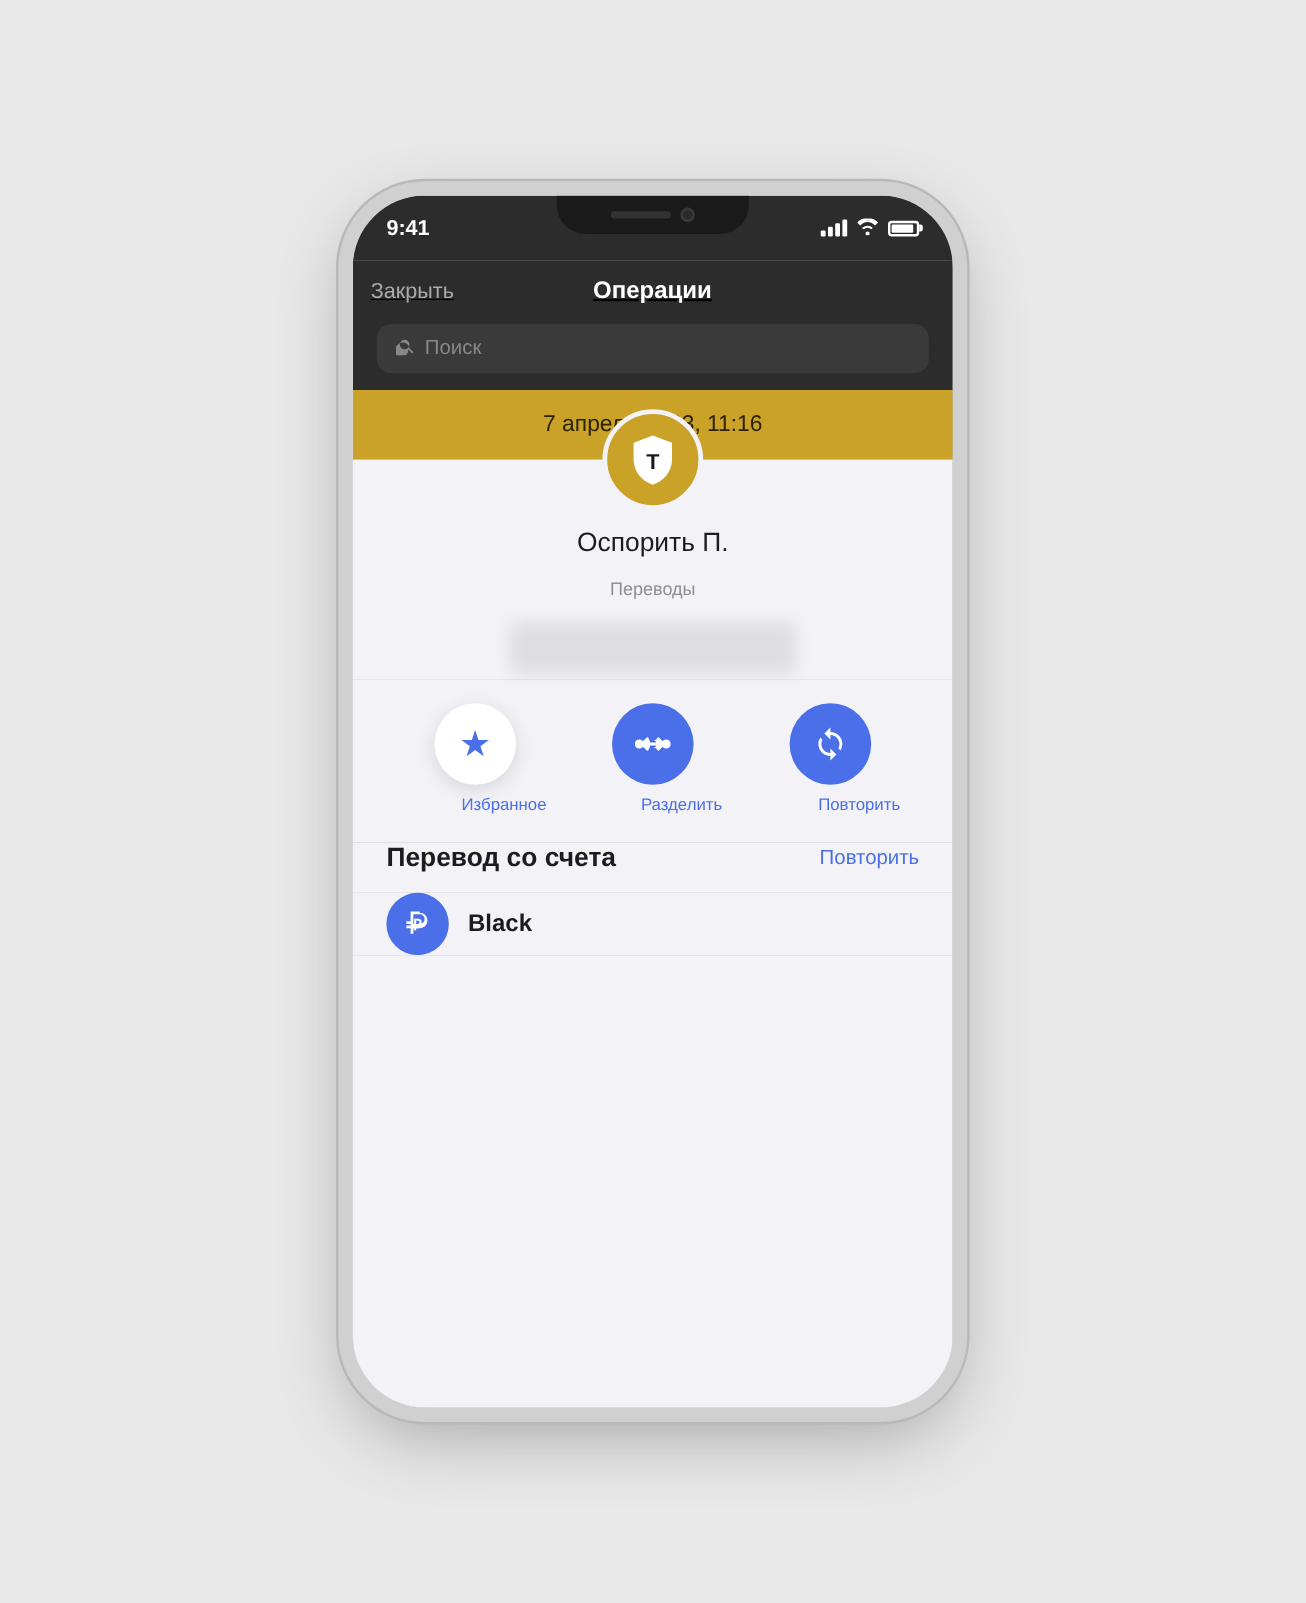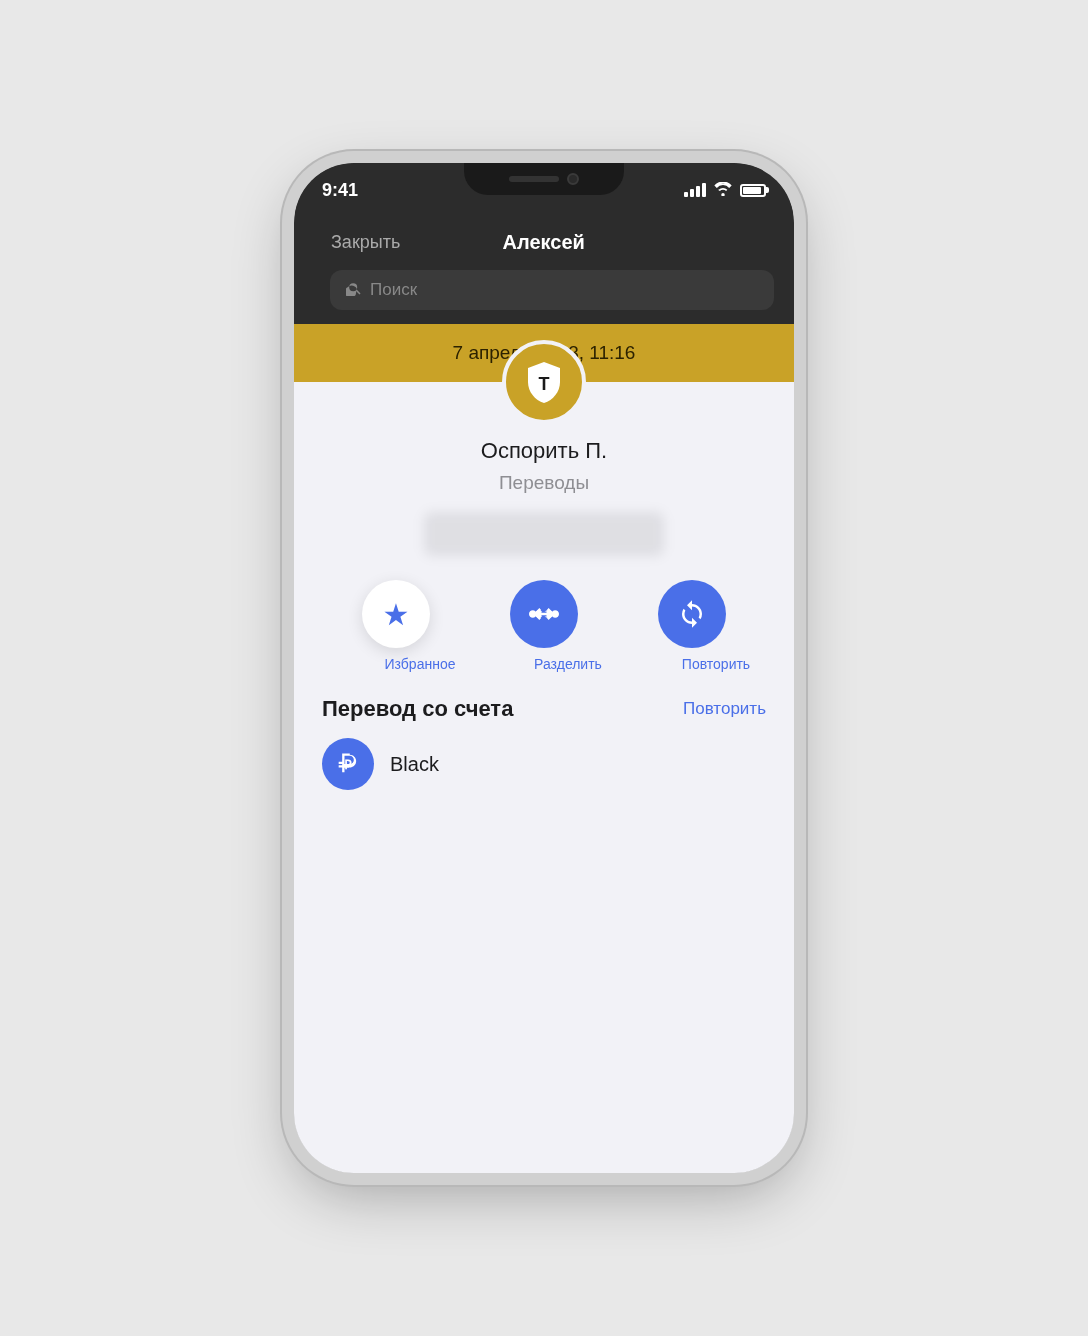--- a/index.html
+++ b/index.html
@@ -168,25 +168,26 @@
     .battery-fill {
       background: white;
       height: 100%;
       width: 90%;
       border-radius: 1px;
     }
 
     
     .nav-bar {
       background: #2c2c2c;
-      padding: 14px 37px 16px;
+      padding: 14px 15px 16px;
       display: flex;
       align-items: center;
       justify-content: space-between;
       flex-shrink: 0;
+      text-decoration: underline;
     }
 
     .nav-close {
       color: #aaaaaa;
       font-size: 18px;
     }
 
     .nav-title {
       color: white;
       font-size: 20px;
@@ -200,21 +201,20 @@
       flex-shrink: 0;
     }
 
     .search-input-wrapper {
       background: #3a3a3a;
       border-radius: 12px;
       padding: 10px 16px;
       display: flex;
       align-items: flex-start;
       gap: 8px;
-      margin-left: 16px;
     }
 
     .search-icon-placeholder {
       color: #888;
       font-size: 16px;
     }
 
     .search-placeholder-text {
       color: #888;
       font-size: 17px;
@@ -266,22 +266,22 @@
 
     .merchant-name {
       color: #1c1c1e;
       font-size: 22px;
       font-weight: 500;
       margin-top: 14px;
     }
 
     .merchant-category {
       color: #8e8e93;
-      font-size: 19px;
-      margin-top: 8px;
+      font-size: 15px;
+      margin-top: 18px;
     }
 
     
     .amount-area {
       margin-top: 18px;
       margin-bottom: 4px;
       width: 240px;
       height: 44px;
       background: rgba(0,0,0,0.08);
       border-radius: 8px;
@@ -388,21 +388,21 @@
       background: #4a6fe8;
       display: flex;
       align-items: center;
       justify-content: center;
       flex-shrink: 0;
     }
 
     .account-label {
       font-size: 20px;
       color: #1c1c1e;
-      font-weight: 400;
+      font-weight: 700;
     }
 
     
     .bottom-area {
       flex: 1;
       background: #f2f2f7;
     }
   </style>
 </head>
 <body>
@@ -430,21 +430,21 @@
             </svg>
           </span>
           <div class="battery-icon">
             <div class="battery-fill"></div>
           </div>
         </div>
       </div>
 
       <div class="nav-bar">
         <span class="nav-close">Закрыть</span>
-        <span class="nav-title">Алексей</span>
+        <span class="nav-title">Операции</span>
         <span style="width:70px"></span>
       </div>
 
       <div class="search-bar">
         <div class="search-input-wrapper">
           <span class="search-icon-placeholder">
             <svg width="16" height="16" viewBox="0 0 20 20" fill="#888">
               <path d="M13.9 12.5l4.3 4.3-1.4 1.4-4.3-4.3A7 7 0 112 9a7 7 0 0111.9 3.5zM9 14A5 5 0 109 4a5 5 0 000 10z"></path>
             </svg>
           </span>

